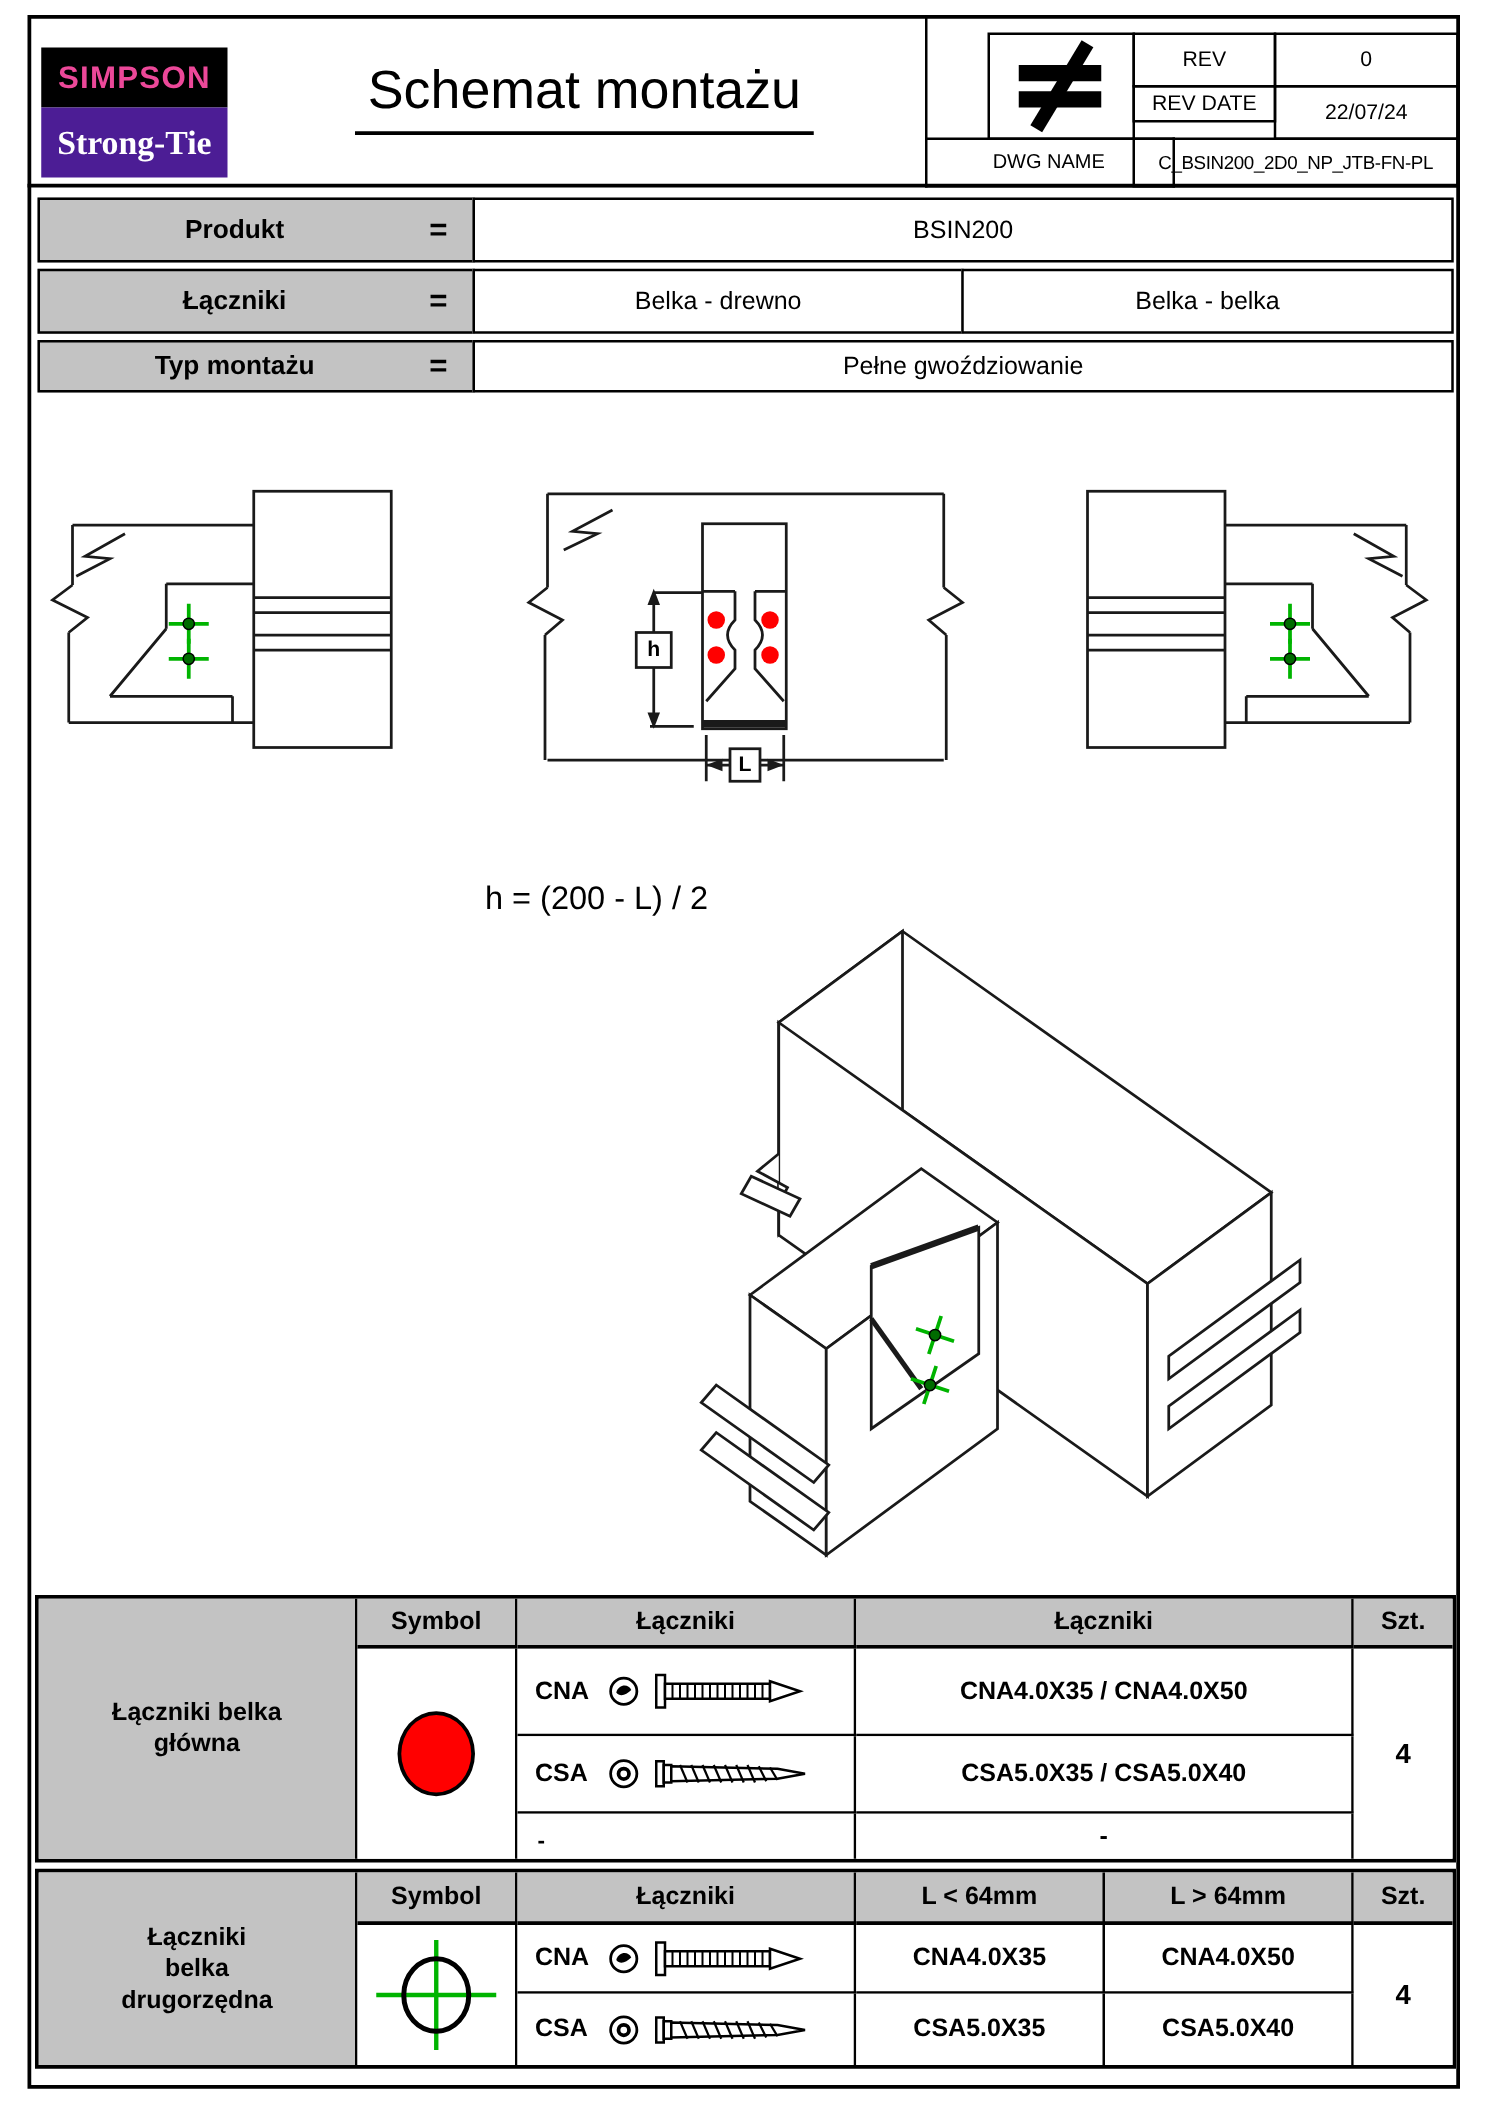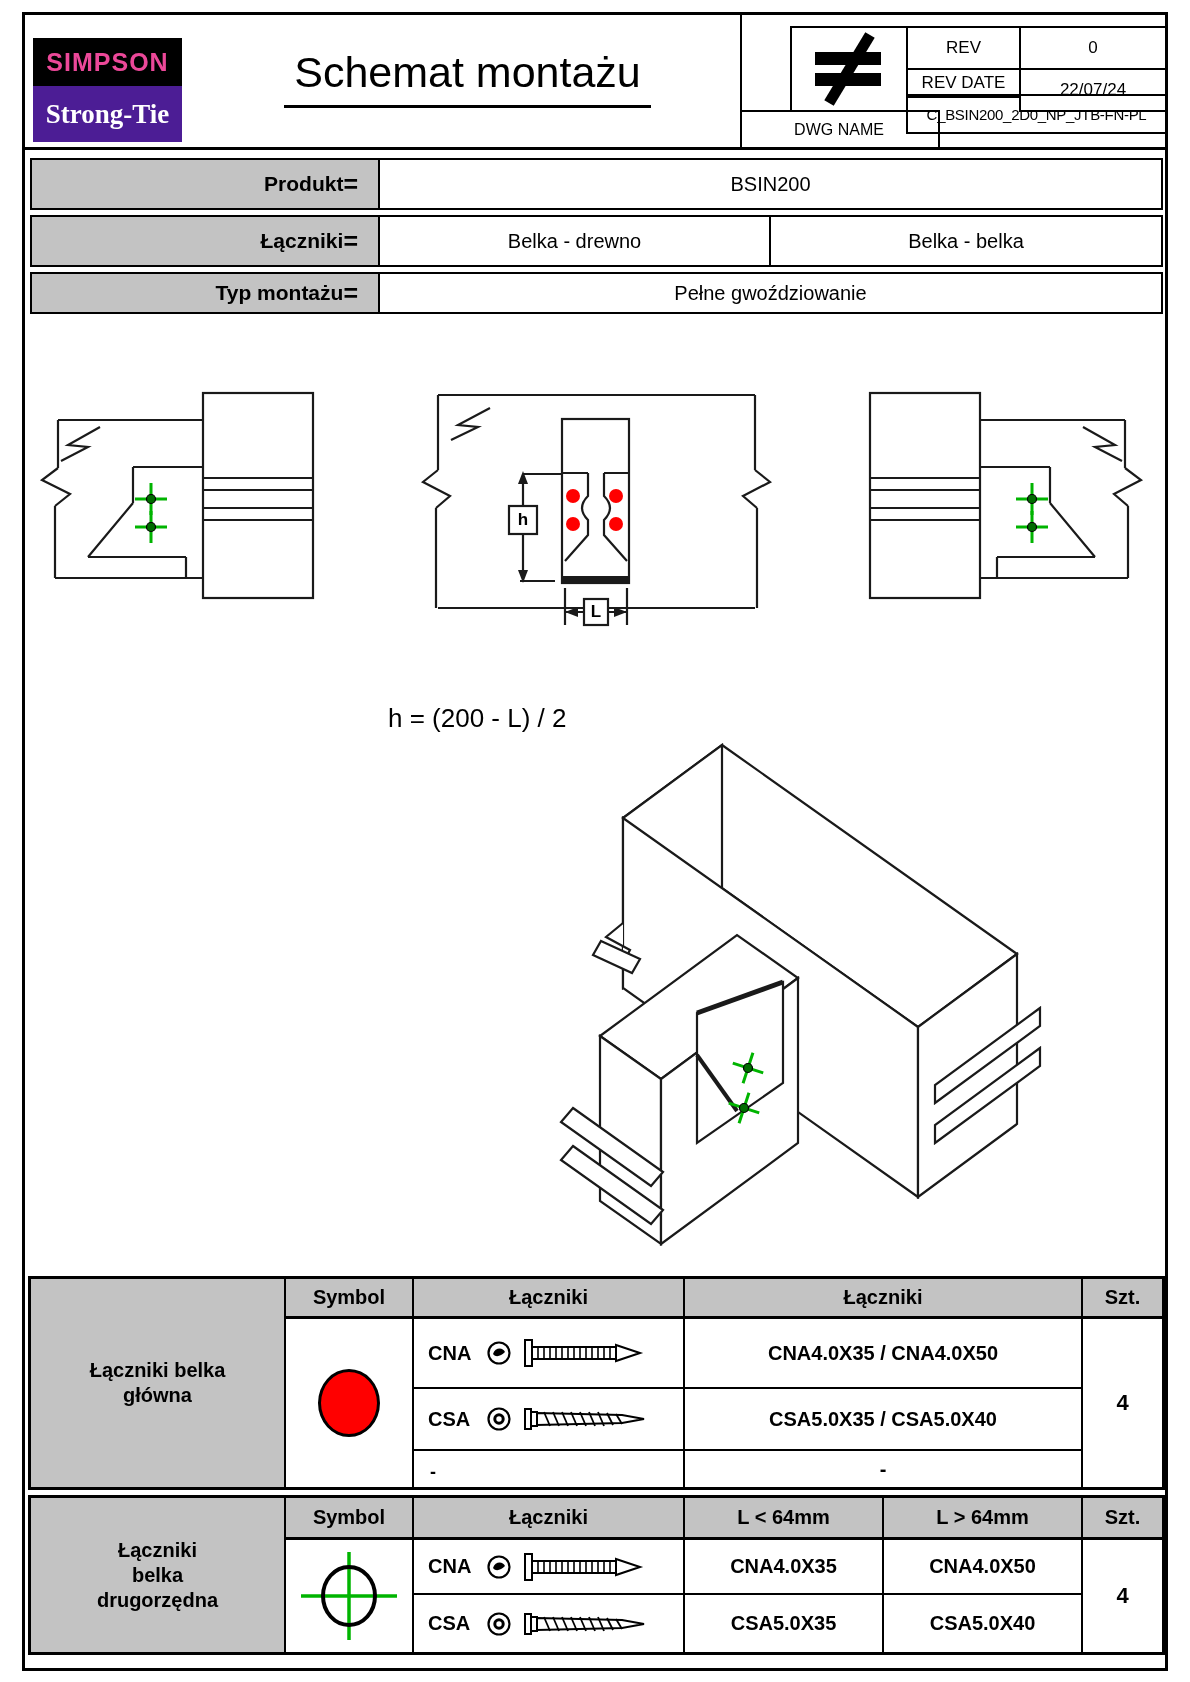--- a/index.html
+++ b/index.html
@@ -19,24 +19,24 @@
   .title{font-size:43px;border-bottom:3px solid #000;padding:0 10px 8px 10px;white-space:nowrap;}
   .hvline{left:740px;top:12px;width:2px;height:138px;background:#000;}
   .cell{border:2px solid #000;display:flex;align-items:center;justify-content:center;}
   .neq-box{left:790px;top:26px;width:118px;height:86px;border:2px solid #000;
            display:flex;align-items:center;justify-content:center;}
   .rev-l{left:906px;top:26px;width:115px;height:44px;font-size:17px;}
   .rev-v{left:1019px;top:26px;width:148px;height:44px;font-size:17px;}
   .revd-l{left:906px;top:68px;width:115px;height:30px;font-size:17px;}
   .revd-v{left:1019px;top:68px;width:148px;height:44px;font-size:17px;}
   .dwg-l{left:740px;top:110px;width:200px;height:40px;font-size:16px;border-left:none;}
-  .dwg-v{left:906px;top:94px;width:261px;height:40px;font-size:15px;letter-spacing:-0.3px;}
+  .dwg-v{left:906px;top:110px;width:261px;height:40px;font-size:15px;letter-spacing:-0.3px;}
   
   .info-row-label{background:#c3c3c3;border:2px solid #000;display:flex;align-items:center;}
-  .info-label-text{flex:1;text-align:right;font-weight:bold;font-size:21px;}
+  .info-label-text{flex:1;text-align:center;font-weight:bold;font-size:21px;}
   .info-eq{font-weight:bold;font-size:25px;padding-right:20px;}
   .info-val{border:2px solid #000;display:flex;align-items:center;justify-content:center;font-size:20px;background:#fff;}
   
   .draw-svg{left:25px;top:313px;width:1140px;height:965px;}
   .formula{left:388px;top:703px;width:190px;height:34px;font-size:26px;white-space:nowrap;}
   .dim-label{position:absolute;display:flex;align-items:center;justify-content:center;
              font-size:17px;font-weight:bold;}
   
   .btable{display:grid;border:3px solid #000;background:#fff;}
   .bt1{left:28px;top:1276px;width:1137px;height:214px;

